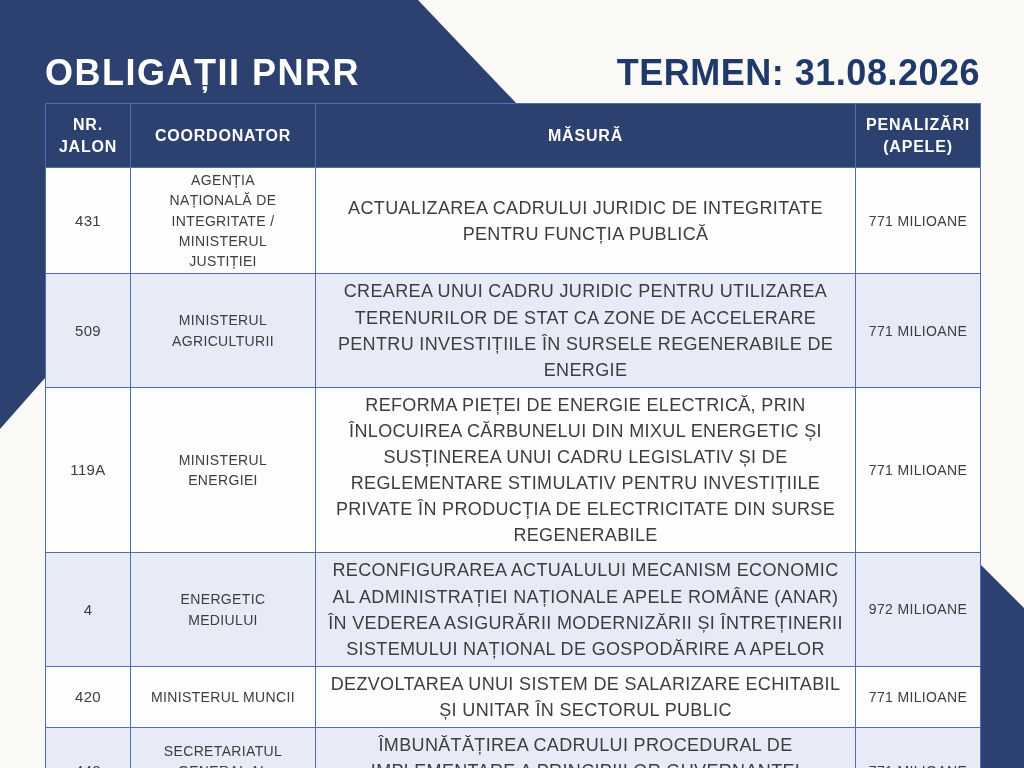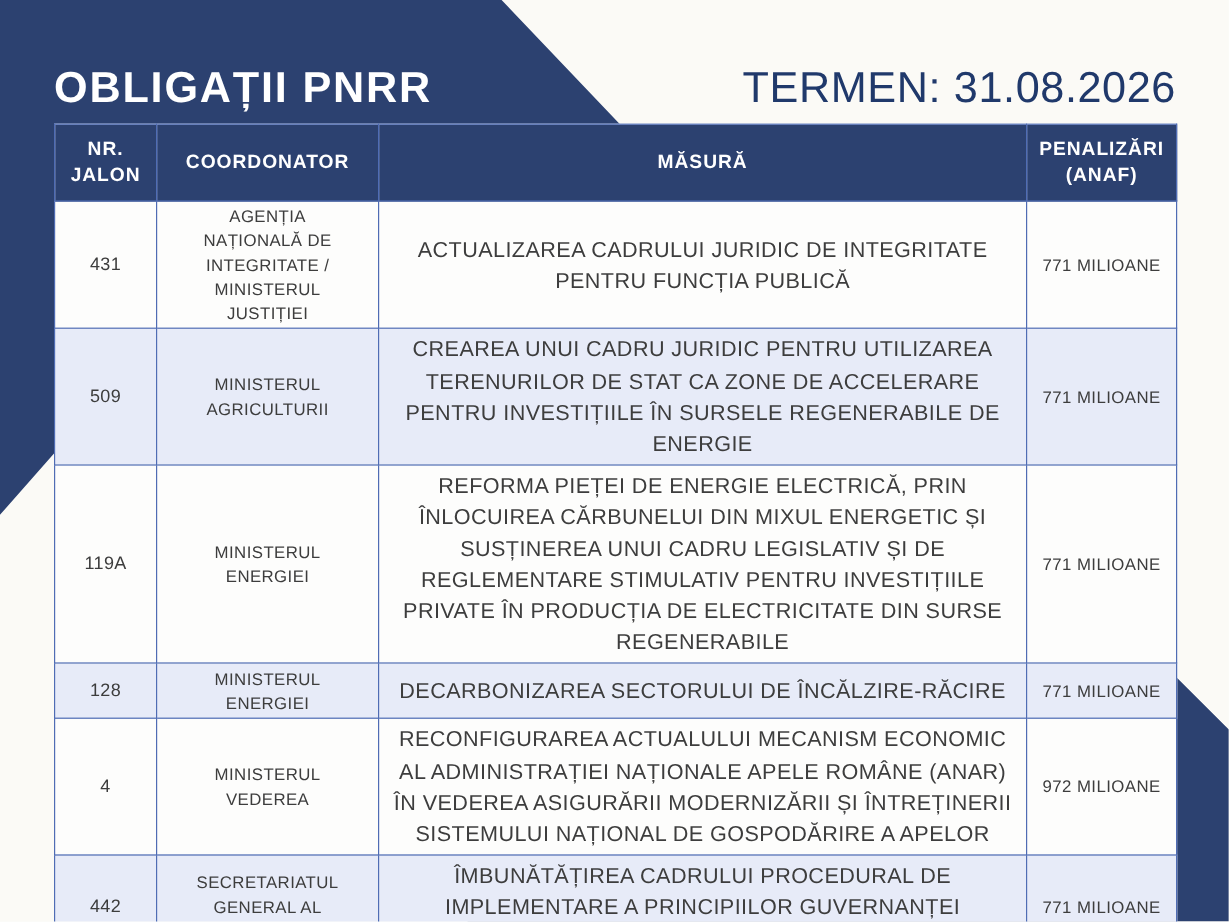--- a/index.html
+++ b/index.html
@@ -16,21 +16,21 @@
   .decor-svg { position:absolute; left:0; top:0; width:1024px; height:768px; z-index:0; }
 
   
   .page-title {
     position:absolute; left:45px; top:52px; z-index:2;
     color:#ffffff; font-size:36px; font-weight:700; letter-spacing:1.5px;
     white-space:nowrap;
   }
   .deadline {
     position:absolute; right:44px; top:52px; z-index:2;
-    color:#20396b; font-size:36px; font-weight:400; letter-spacing:0.5px;
+    color:#20396b; font-size:36px; font-weight:700; letter-spacing:0.5px;
     white-space:nowrap;
   }
 
   
   table.pnrr {
     position:absolute; left:45px; top:103px; z-index:1;
     width:935px; border-collapse:collapse; table-layout:fixed;
     background:#fdfdfc;
   }
   table.pnrr th, table.pnrr td {
@@ -86,21 +86,21 @@
         <col class="c3">
         <col class="c4">
     </colgroup>
     <thead>
       <tr>
         <th>NR.
 JALON</th>
         <th>COORDONATOR</th>
         <th>MĂSURĂ</th>
         <th>PENALIZĂRI
-(ANAF)</th>
+(APELE)</th>
       </tr>
     </thead>
     <tbody id="table-body">
     <tr>
       <td class="c-nr">431</td>
       <td class="c-coord">AGENȚIA NAȚIONALĂ DE INTEGRITATE / MINISTERUL JUSTIȚIEI</td>
       <td class="c-masura">ACTUALIZAREA CADRULUI JURIDIC DE INTEGRITATE PENTRU FUNCȚIA PUBLICĂ</td>
       <td class="c-pen">771 MILIOANE</td>
     </tr>
 
@@ -112,35 +112,35 @@
     </tr>
 
 
     <tr>
       <td class="c-nr">119A</td>
       <td class="c-coord">MINISTERUL ENERGIEI</td>
       <td class="c-masura">REFORMA PIEȚEI DE ENERGIE ELECTRICĂ, PRIN ÎNLOCUIREA CĂRBUNELUI DIN MIXUL ENERGETIC ȘI SUSȚINEREA UNUI CADRU LEGISLATIV ȘI DE REGLEMENTARE STIMULATIV PENTRU INVESTIȚIILE PRIVATE ÎN PRODUCȚIA DE ELECTRICITATE DIN SURSE REGENERABILE</td>
       <td class="c-pen">771 MILIOANE</td>
     </tr>
 
-    <tr>
-      <td class="c-nr">128</td>
-      <td class="c-coord">MINISTERUL ENERGIEI</td>
-      <td class="c-masura">DECARBONIZAREA SECTORULUI DE ÎNCĂLZIRE-RĂCIRE</td>
-      <td class="c-pen">771 MILIOANE</td>
-    </tr>
 
 
     <tr>
       <td class="c-nr">4</td>
-      <td class="c-coord">MINISTERUL VEDEREA</td>
+      <td class="c-coord">ENERGETIC MEDIULUI</td>
       <td class="c-masura">RECONFIGURAREA ACTUALULUI MECANISM ECONOMIC AL ADMINISTRAȚIEI NAȚIONALE APELE ROMÂNE (ANAR) ÎN VEDEREA ASIGURĂRII MODERNIZĂRII ȘI ÎNTREȚINERII SISTEMULUI NAȚIONAL DE GOSPODĂRIRE A APELOR</td>
       <td class="c-pen">972 MILIOANE</td>
     </tr>
 
+    <tr>
+      <td class="c-nr">420</td>
+      <td class="c-coord">MINISTERUL MUNCII</td>
+      <td class="c-masura">DEZVOLTAREA UNUI SISTEM DE SALARIZARE ECHITABIL ȘI UNITAR ÎN SECTORUL PUBLIC</td>
+      <td class="c-pen">771 MILIOANE</td>
+    </tr>
 
     <tr>
       <td class="c-nr">442</td>
       <td class="c-coord">SECRETARIATUL GENERAL AL GUVERNULUI</td>
       <td class="c-masura">ÎMBUNĂTĂȚIREA CADRULUI PROCEDURAL DE IMPLEMENTARE A PRINCIPIILOR GUVERNANȚEI CORPORATIVE ÎN CADRUL ÎNTREPRINDERILOR DE STAT</td>
       <td class="c-pen">771 MILIOANE</td>
     </tr>
   </tbody>
     <tfoot>
       <tr>

